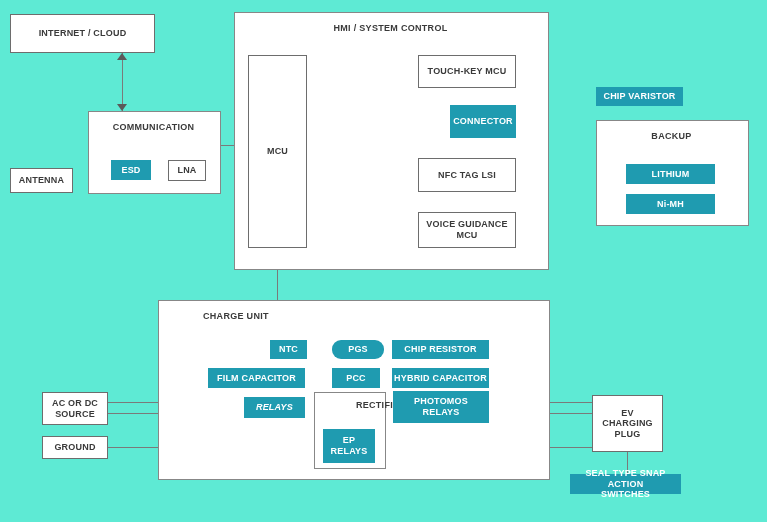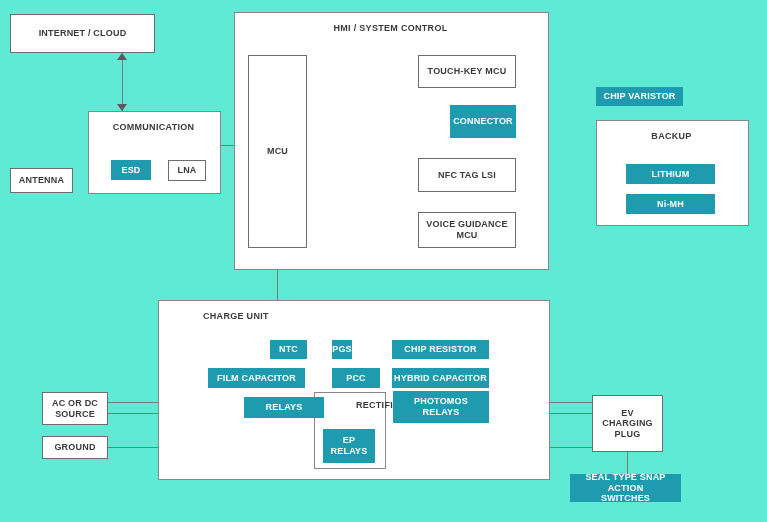--- a/index.html
+++ b/index.html
@@ -168,38 +168,38 @@
   <div class="box tbox" style="left:626px; top:194px; width:89px; height:20px;">
     <span>Ni-MH</span>
   </div>
 
   <div class="group" style="position:absolute; left:158px; top:300px; width:390px; height:178px;"></div>
   <div class="group-label" style="left:203px; top:311px; text-align:left;">CHARGE UNIT</div>
 
   <div class="box tbox" style="left:270px; top:340px; width:37px; height:19px;">
     <span>NTC</span>
   </div>
-  <div class="box tbox" style="left:332px; top:340px; width:20px; height:19px;">
+  <div class="box tbox" style="left:332px; top:340px; width:52px; height:19px;border-radius:9px;">
     <span>PGS</span>
   </div>
   <div class="box tbox" style="left:392px; top:340px; width:97px; height:19px;">
     <span>CHIP RESISTOR</span>
   </div>
 
   <div class="box tbox" style="left:208px; top:368px; width:97px; height:20px;">
     <span>FILM CAPACITOR</span>
   </div>
   <div class="box tbox" style="left:332px; top:368px; width:48px; height:20px;">
     <span>PCC</span>
   </div>
   <div class="box tbox" style="left:392px; top:368px; width:97px; height:20px;">
     <span>HYBRID CAPACITOR</span>
   </div>
 
-  <div class="box tbox" style="left:244px; top:397px; width:80px; height:21px;">
+  <div class="box tbox" style="left:244px; top:397px; width:61px; height:21px;font-style:italic;">
     <span>RELAYS</span>
   </div>
 
   <div class="group" style="position:absolute; left:314px; top:392px; width:70px; height:75px;"></div>
   <div class="group-label" style="left:314px; top:400px; width:70px; text-align:center;padding-left:32px;">RECTIFIER</div>
   <div class="box tbox" style="left:323px; top:429px; width:52px; height:34px; padding:0 3px;">
     <span>EP RELAYS</span>
   </div>
 
   <div class="box tbox" style="left:393px; top:391px; width:96px; height:32px; padding:0 4px;">
@@ -211,17 +211,17 @@
   </div>
 
   <div class="box wbox" style="left:42px; top:436px; width:66px; height:23px;">
     <span>GROUND</span>
   </div>
 
   <div class="box wbox" style="left:592px; top:395px; width:71px; height:57px; padding:0 4px;">
     <span>EV CHARGING PLUG</span>
   </div>
 
-  <div class="box tbox" style="left:570px; top:474px; width:111px; height:28px; padding:0 12px;">
+  <div class="box tbox" style="left:570px; top:474px; width:111px; height:20px; padding:0 12px;">
     <span>SEAL TYPE SNAP ACTION SWITCHES</span>
   </div>
 
 </div>
 
 </body></html>

